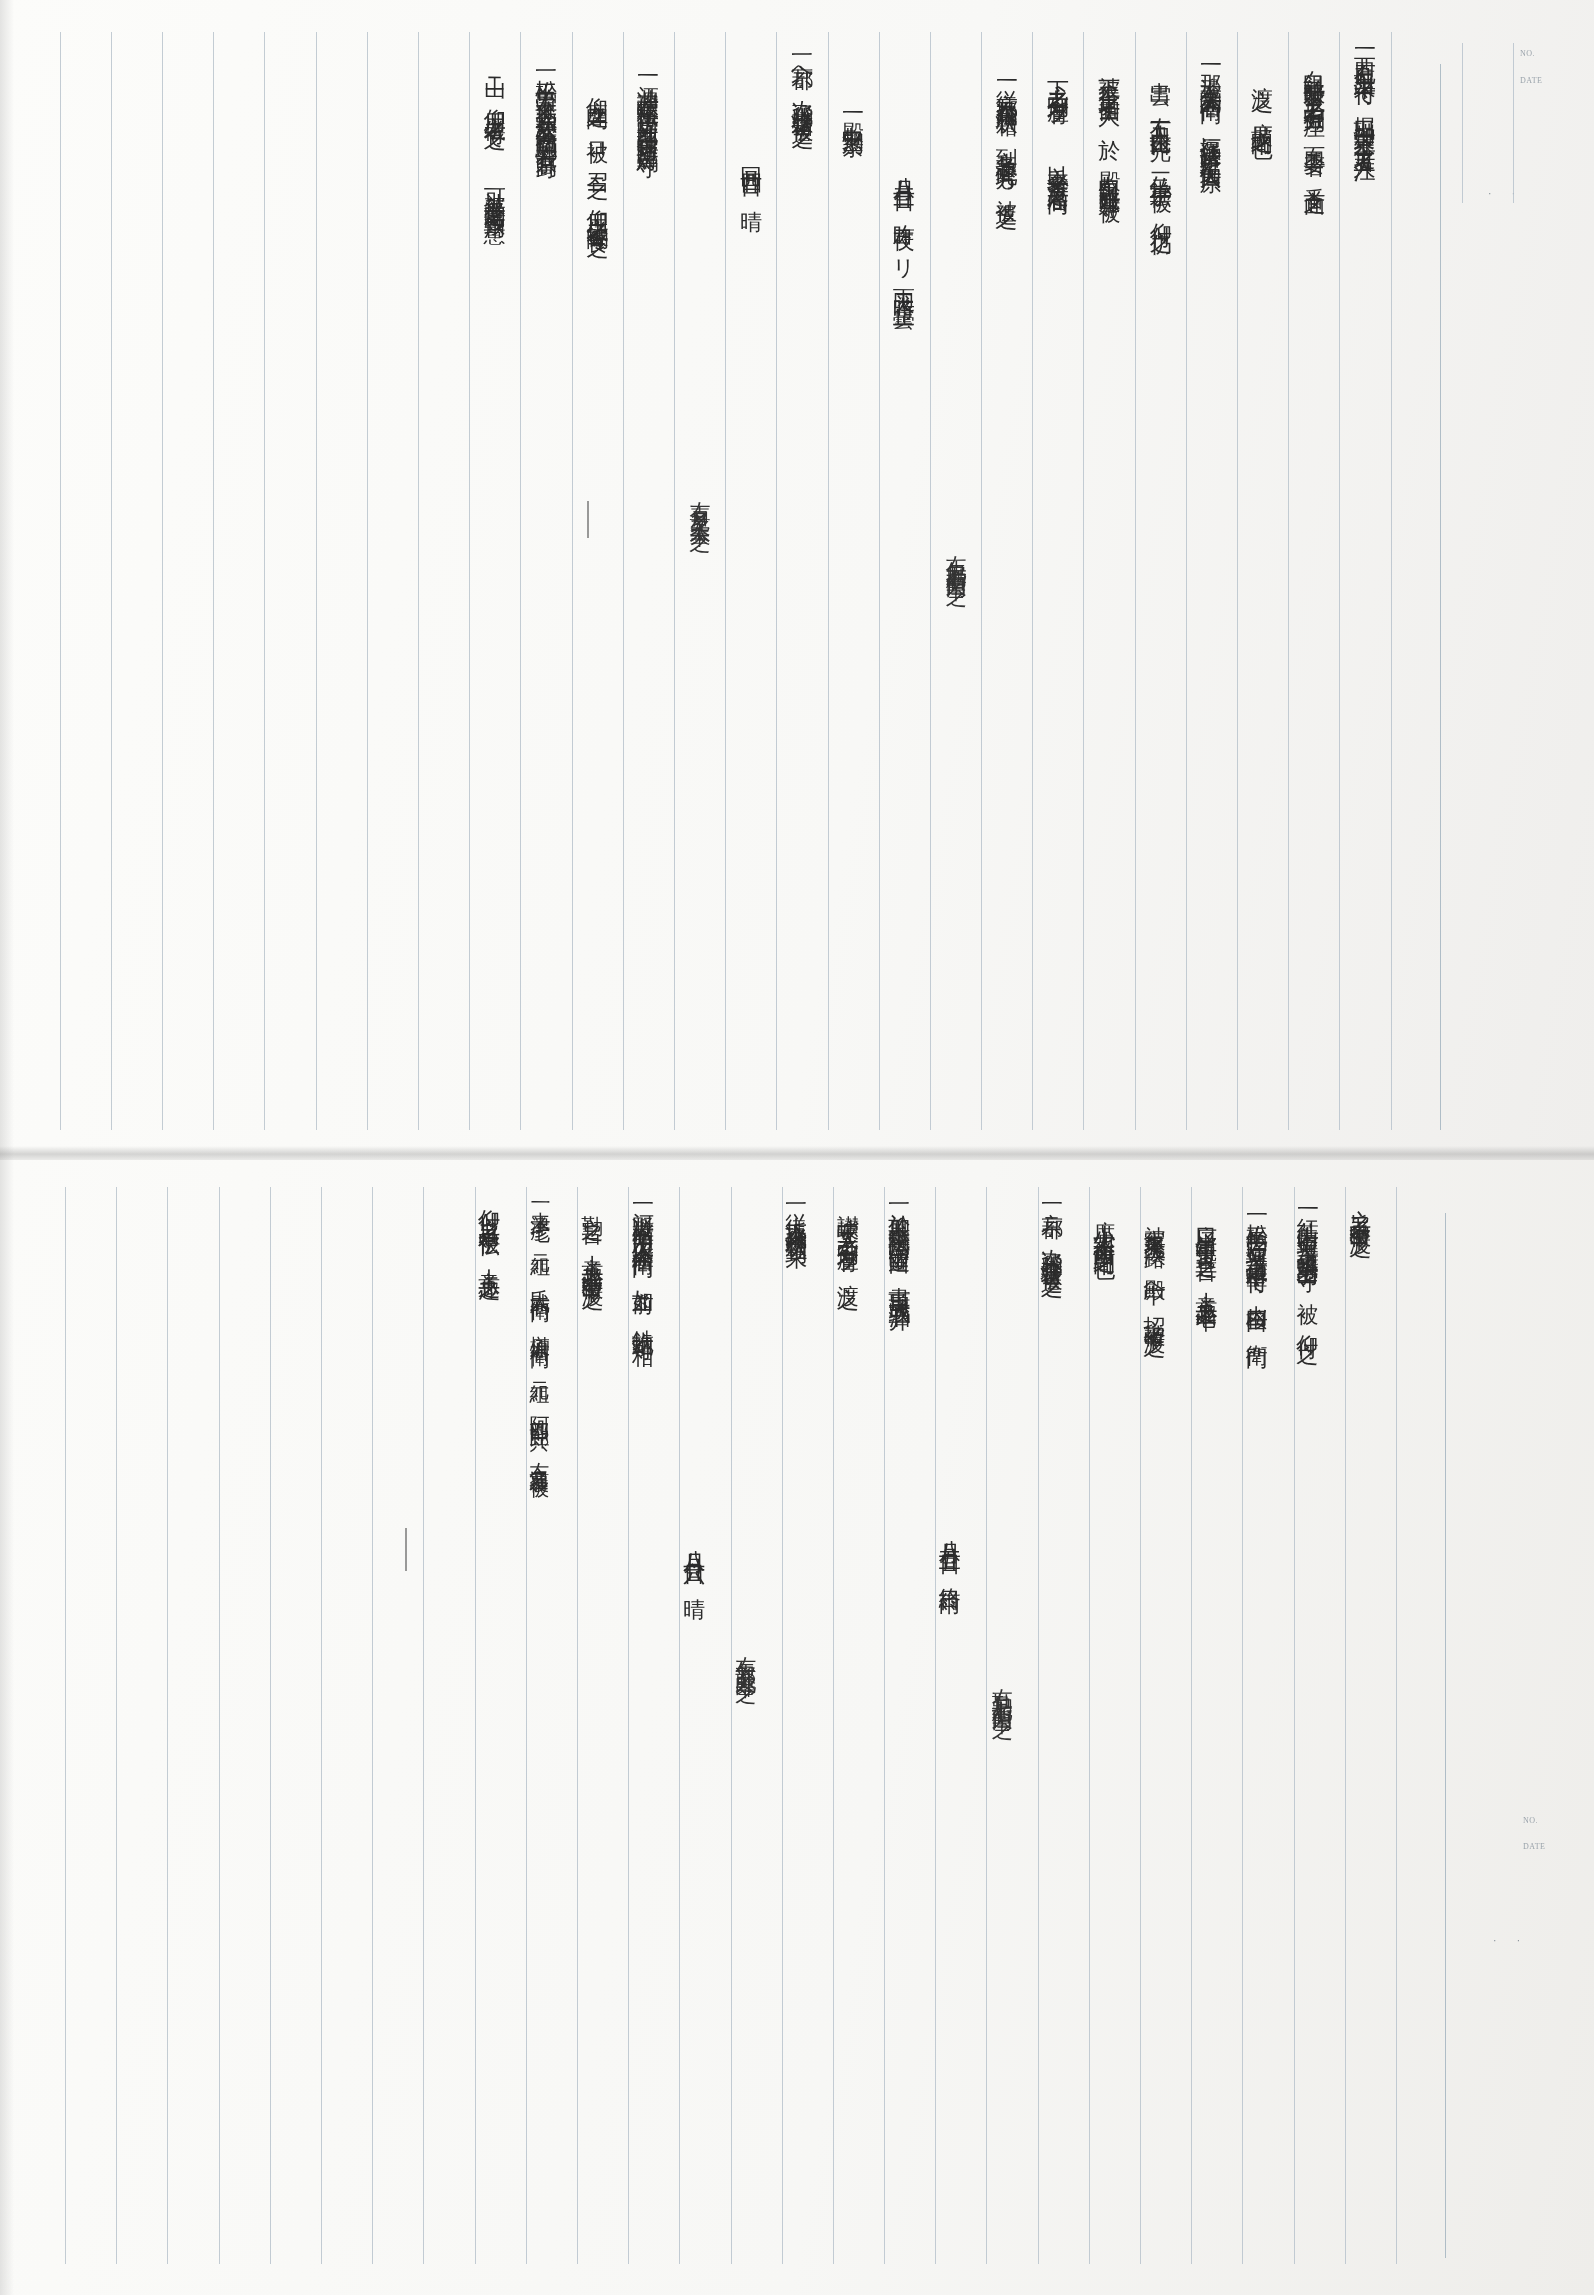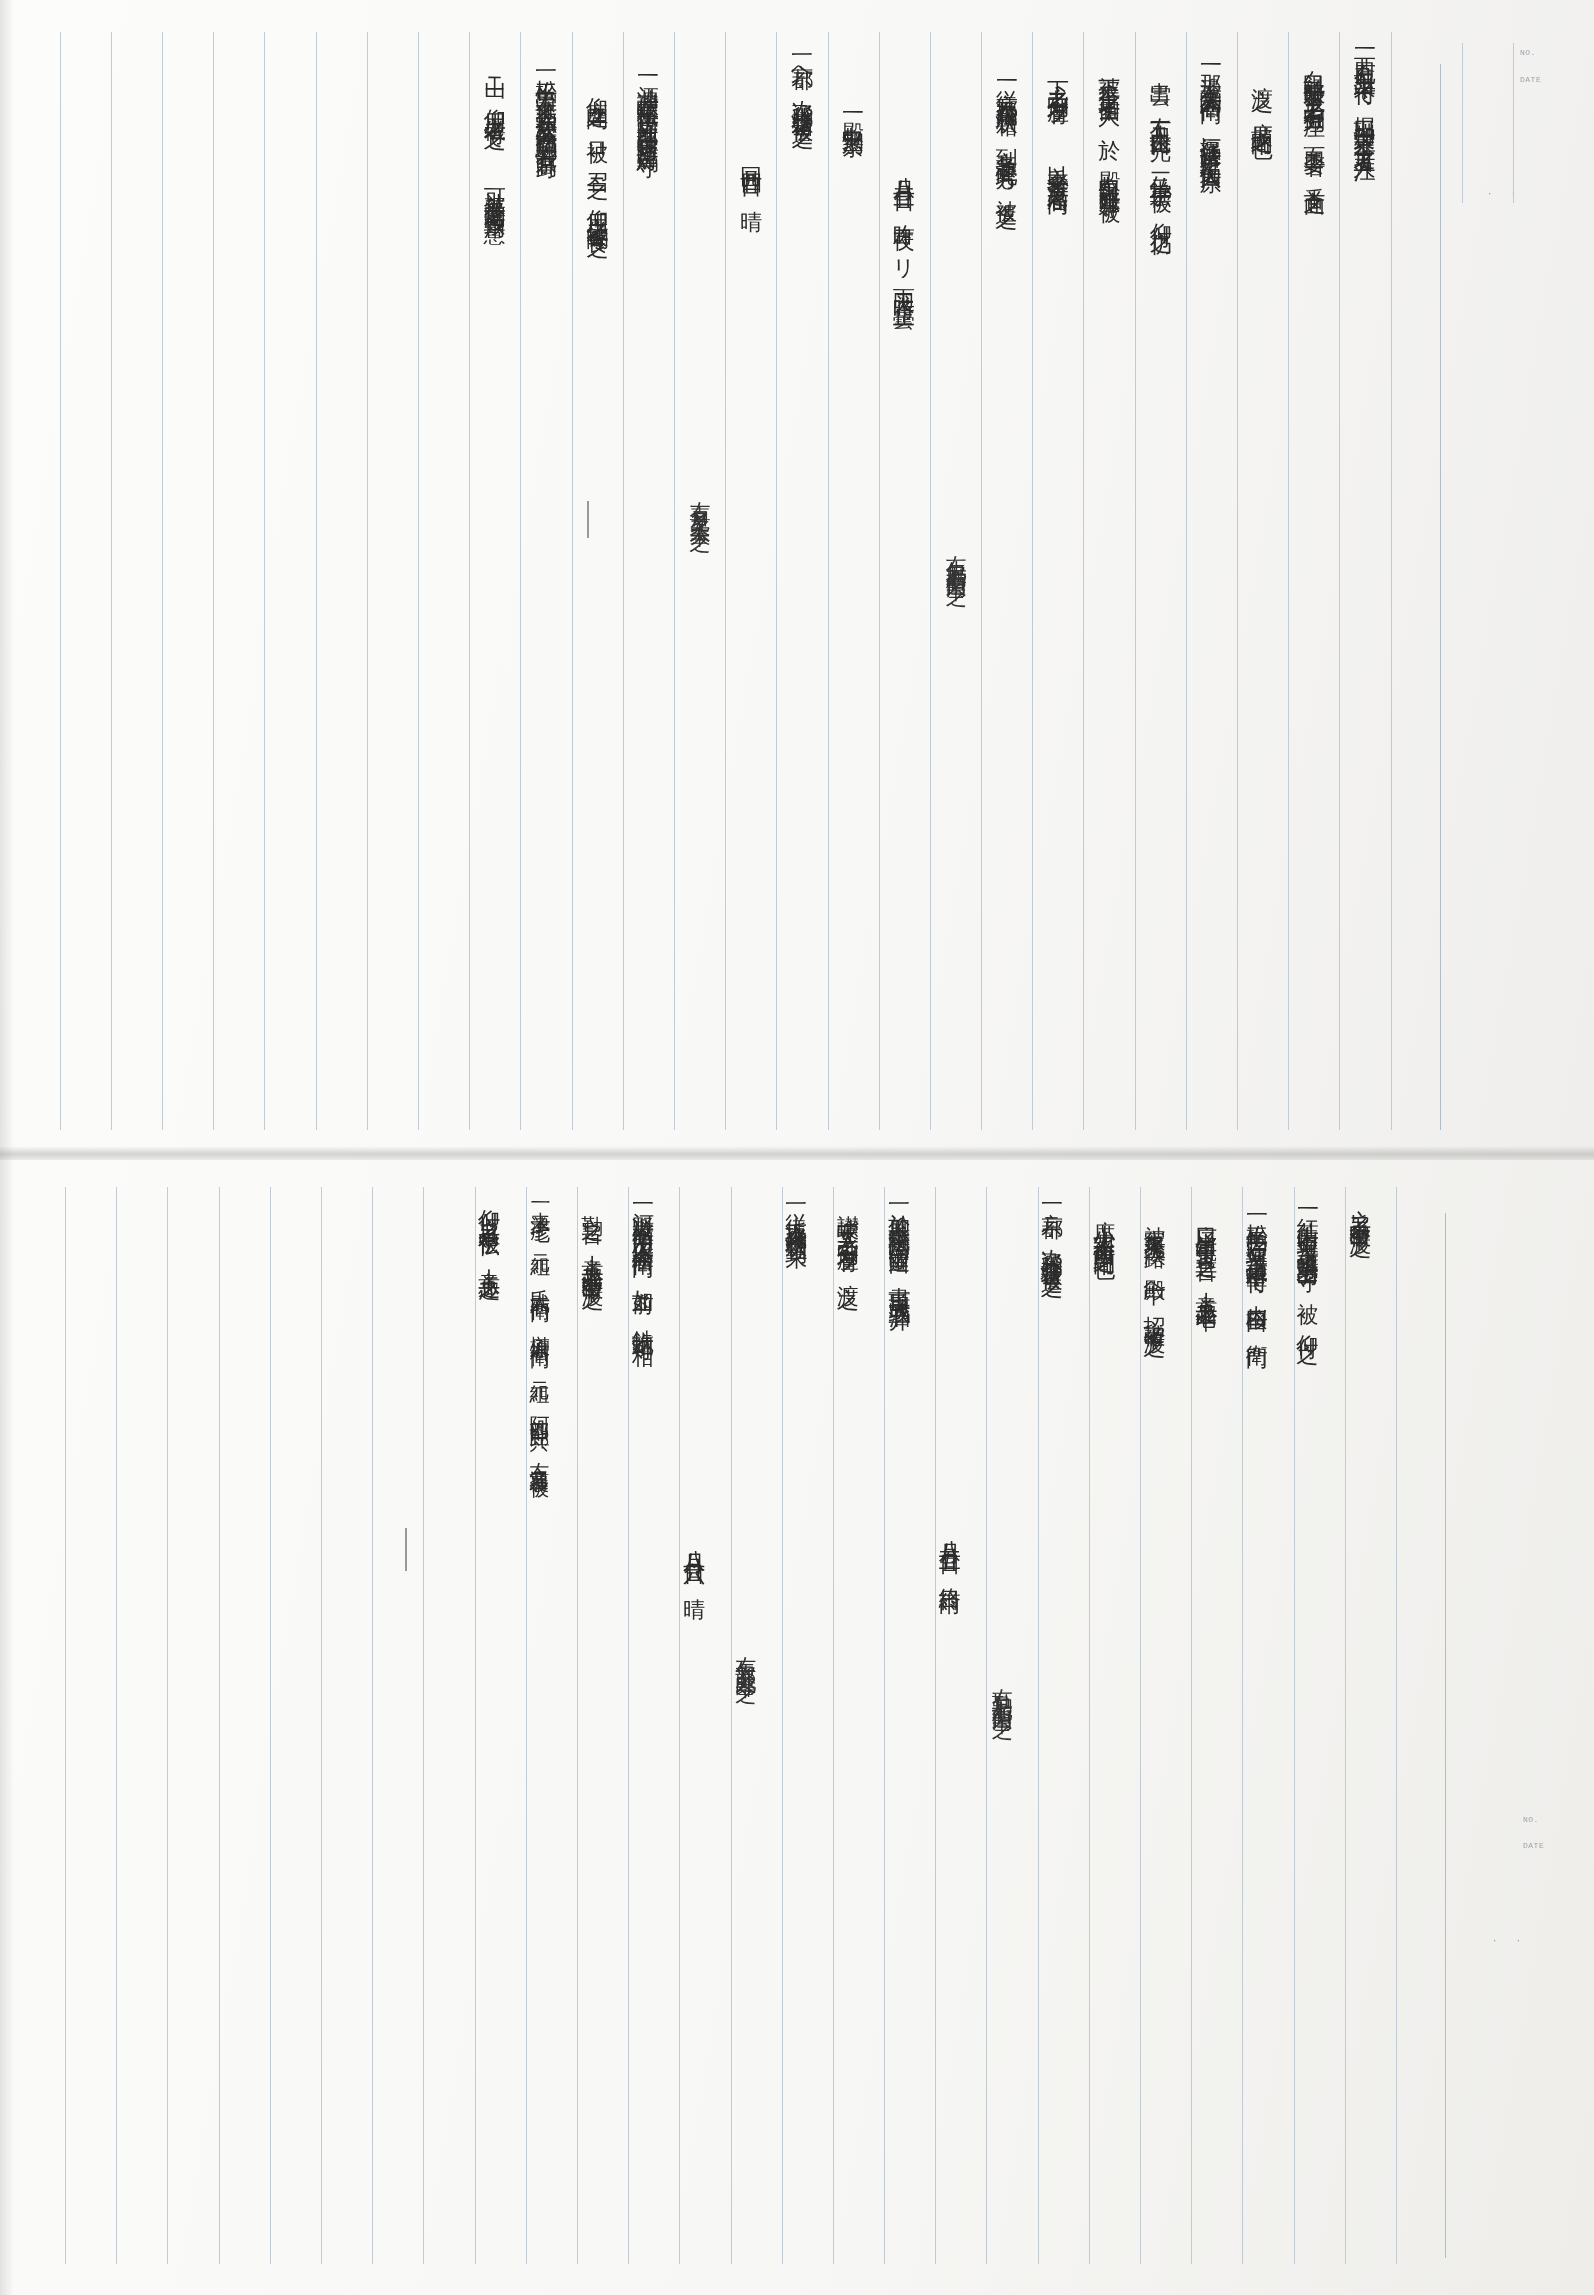--- a/index.html
+++ b/index.html
@@ -57,21 +57,21 @@
     position: absolute;
     width: 0.5px;
     background: #b9c3cc;
     opacity: .85;
   }
   .rule.heavy { background: #9fb0bd; width: 1.1px; opacity: .8; }
 
   
   .hdr {
     position: absolute;
-    font-family: Liberation Mono, monospace;
+    font-family: Liberation Serif, serif;
     color: #9aa3ab;
     letter-spacing: 0.5px;
   }
   .hdr .lbl { font-size: 8px; }
   .hdr-dots {
     position: absolute;
     font-size: 10.7px;
     color: #8d969e;
     letter-spacing: 8.5px;
   }

